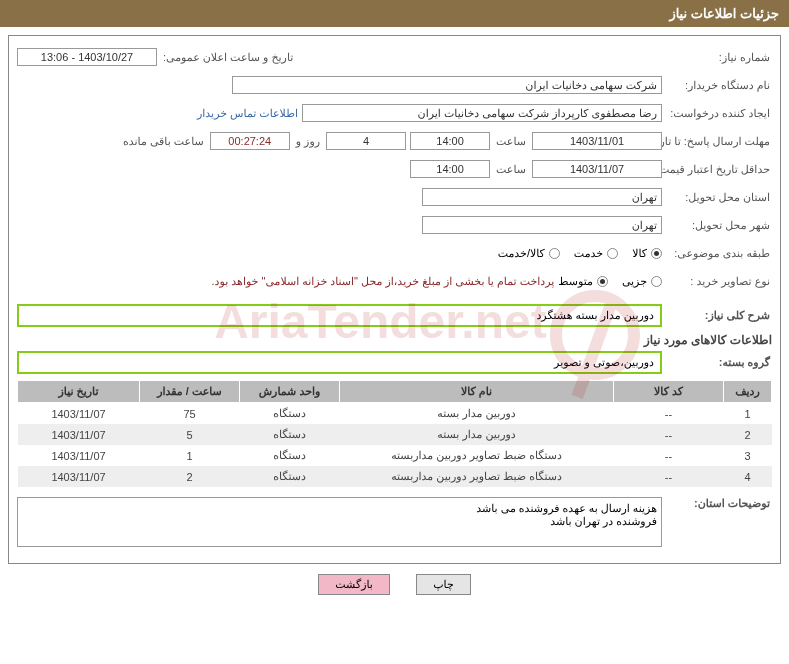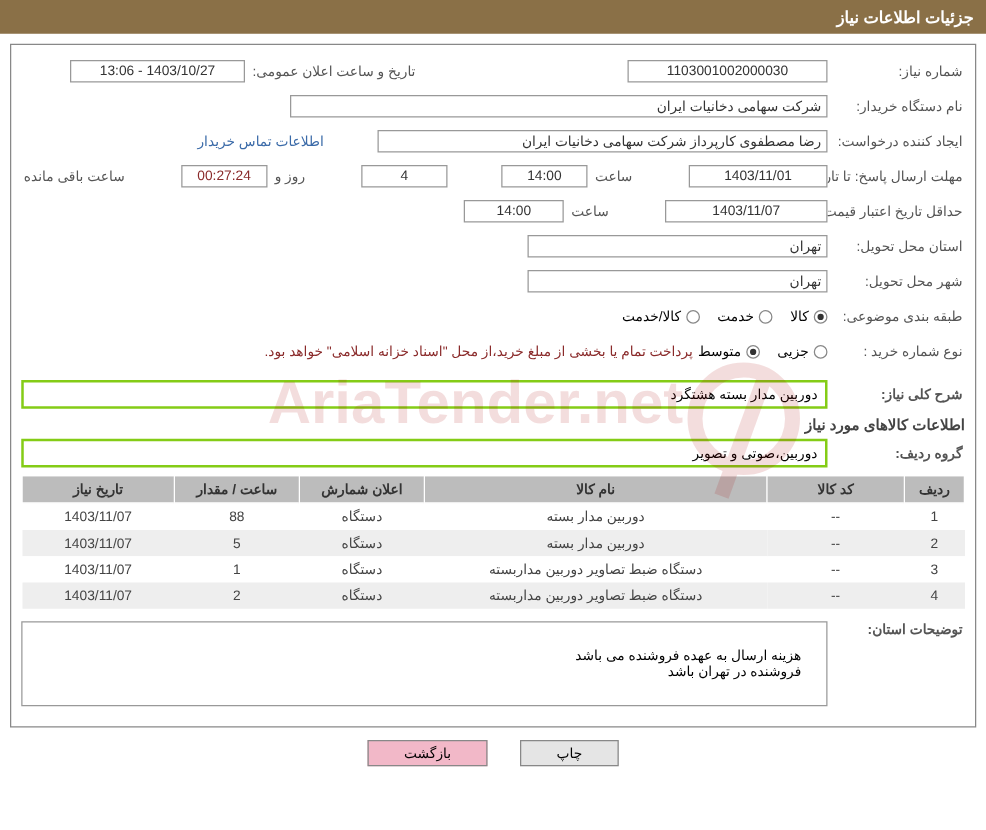--- a/index.html
+++ b/index.html
@@ -1,42 +1,42 @@
 <!DOCTYPE html>
 <html dir="rtl" lang="fa"><head>
 <meta charset="utf-8">
 <style>
 * { box-sizing: border-box; margin: 0; padding: 0; }
 body { font-family: Tahoma, Arial, sans-serif; font-size: 12px; background: #fff; direction: rtl; width: 789px; }
 .header-bar { background: #8a7047; color: #fff; padding: 6px 10px; font-weight: bold; font-size: 13px; }
 .main-box { border: 1px solid #888; margin: 8px; padding: 10px 8px; }
 .row { display: flex; align-items: center; margin-bottom: 6px; gap: 4px; min-height: 22px; }
 .label { color: #555; font-size: 11px; white-space: nowrap; padding: 0 2px; }
-.field { border: 1px solid #999; background: #fff; padding: 1px 4px; font-size: 11px; text-align: center; min-height: 18px; display: inline-flex; align-items: center; justify-content: center; color: #333; margin-left: 39px; }
+.field { border: 1px solid #999; background: #fff; padding: 1px 4px; font-size: 11px; text-align: center; min-height: 18px; display: inline-flex; align-items: center; justify-content: center; color: #333; }
 .field.right { justify-content: flex-start; text-align: right; }
 .link { color: #3a6aa8; cursor: pointer; font-size: 11px; }
 .radio-group { display: flex; gap: 14px; align-items: center; font-size: 11px; }
 .radio-item { display: flex; align-items: center; gap: 4px; }
 .radio { width: 11px; height: 11px; border: 1px solid #888; border-radius: 50%; display: inline-block; position: relative; }
 .radio.checked::after { content: ""; width: 5px; height: 5px; background: #333; border-radius: 50%; position: absolute; top: 2px; right: 2px; }
 .note { color: #8a2a2a; font-size: 11px; }
 .wm { position: absolute; top: 255px; left: 140px; width: 500px; opacity: 0.13; pointer-events: none; z-index: 0; }
 .wm-text { font-size: 48px; font-weight: bold; color: #a00; }
 .wm-circle { width: 90px; height: 90px; border: 12px solid #a00; border-radius: 50%; display: inline-block; vertical-align: middle; position: relative; }
 .wm-circle::after { content: ""; position: absolute; left: 50%; top: -6px; width: 12px; height: 104px; background: #a00; transform: translateX(-50%) rotate(20deg); }
 .content { position: relative; }
 .big-field { border: 2px solid #84cc16; padding: 3px 6px; flex: 1; text-align: right; font-size: 11px; min-height: 20px; }
 .table { width: 100%; border-collapse: collapse; margin-top: 4px; font-size: 11px; }
 .table th { background: #bcbcbc; border: 1px solid #fff; padding: 4px; font-weight: bold; color: #333; }
 .table td { padding: 4px; text-align: center; color: #444; }
 .table tr.odd { background: #fff; }
 .table tr.even { background: #eee; }
-.textarea { border: 1px solid #999; flex: 1; padding: 20px; font-size: 11px; text-align: right; min-height: 50px; white-space: pre-line; }
+.textarea { border: 1px solid #999; flex: 1; padding: 4px; font-size: 11px; text-align: right; min-height: 50px; white-space: pre-line; }
 .btn-row { text-align: center; margin: 10px 0; }
-.btn { border: 1px solid #888; padding: 3px 28px; font-size: 11px; margin: 0 3px; cursor: pointer; font-family: inherit; }
+.btn { border: 1px solid #888; padding: 3px 16px; font-size: 11px; margin: 0 3px; cursor: pointer; font-family: inherit; }
 .btn.print { background: #e5e5e5; margin-left: 20px; }
 .btn.back { background: #f2b8c8; }
 .section-title { font-weight: bold; color: #444; margin: 6px 0 4px; font-size: 12px; }
 .spacer { flex: 1; }
 .col-label { width: 106px; flex-shrink: 0; }
 </style>
 </head>
 <body>
 
 <div class="header-bar">
@@ -47,21 +47,20 @@
 
 <div class="wm">
   <span class="wm-circle"></span>
   <span class="wm-text">AriaTender.net</span>
 </div>
 
 <div class="main-box">
 
 <div class="row">
   <span class="label col-label">شماره نیاز:</span>
-  <span class="field" style="width:160px">1103001002000030</span>
   <span class="spacer"></span>
   <span class="label">تاریخ و ساعت اعلان عمومی:</span>
   <span class="field" style="width:140px">1403/10/27 - 13:06</span>
 </div>
 
 <div class="row">
   <span class="label col-label">نام دستگاه خریدار:</span>
   <span class="field right" style="width:430px">شرکت سهامی دخانیات ایران</span>
 </div>
 
@@ -111,21 +110,21 @@
             <span>خدمت</span>
           </span>
     <span class="radio-item">
             <span class="radio"></span>
             <span>کالا/خدمت</span>
           </span>
   </div>
 </div>
 
 <div class="row">
-  <span class="label col-label">نوع شماره خرید :</span>
+  <span class="label col-label">نوع تصاویر خرید :</span>
   <div class="radio-group">
     <span class="radio-item">
             <span class="radio"></span>
             <span>جزیی</span>
           </span>
     <span class="radio-item">
             <span class="radio checked"></span>
             <span>متوسط</span>
           </span>
   </div>
@@ -133,42 +132,42 @@
 </div>
 
 <div class="row" style="margin-top:12px">
   <span class="label col-label" style="font-weight:bold">شرح کلی نیاز:</span>
   <span class="big-field">دوربین مدار بسته هشتگرد</span>
 </div>
 
 <div class="section-title">اطلاعات کالاهای مورد نیاز</div>
 
 <div class="row">
-  <span class="label col-label" style="font-weight:bold">گروه ردیف:</span>
+  <span class="label col-label" style="font-weight:bold">گروه بسته:</span>
   <span class="big-field">دوربین،صوتی و تصویر</span>
 </div>
 
 <table class="table">
   <thead>
     <tr>
       <th style="width:48px">ردیف</th>
       <th style="width:110px">کد کالا</th>
       <th>نام کالا</th>
-      <th style="width:100px">اعلان شمارش</th>
+      <th style="width:100px">واحد شمارش</th>
       <th style="width:100px">ساعت / مقدار</th>
       <th style="width:122px">تاریخ نیاز</th>
     </tr>
   </thead>
   <tbody id="tbody">
           <tr class="odd">
             <td>1</td>
             <td>--</td>
             <td>دوربین مدار بسته</td>
             <td>دستگاه</td>
-            <td>88</td>
+            <td>75</td>
             <td>1403/11/07</td>
           </tr>
           <tr class="even">
             <td>2</td>
             <td>--</td>
             <td>دوربین مدار بسته</td>
             <td>دستگاه</td>
             <td>5</td>
             <td>1403/11/07</td>
           </tr>

